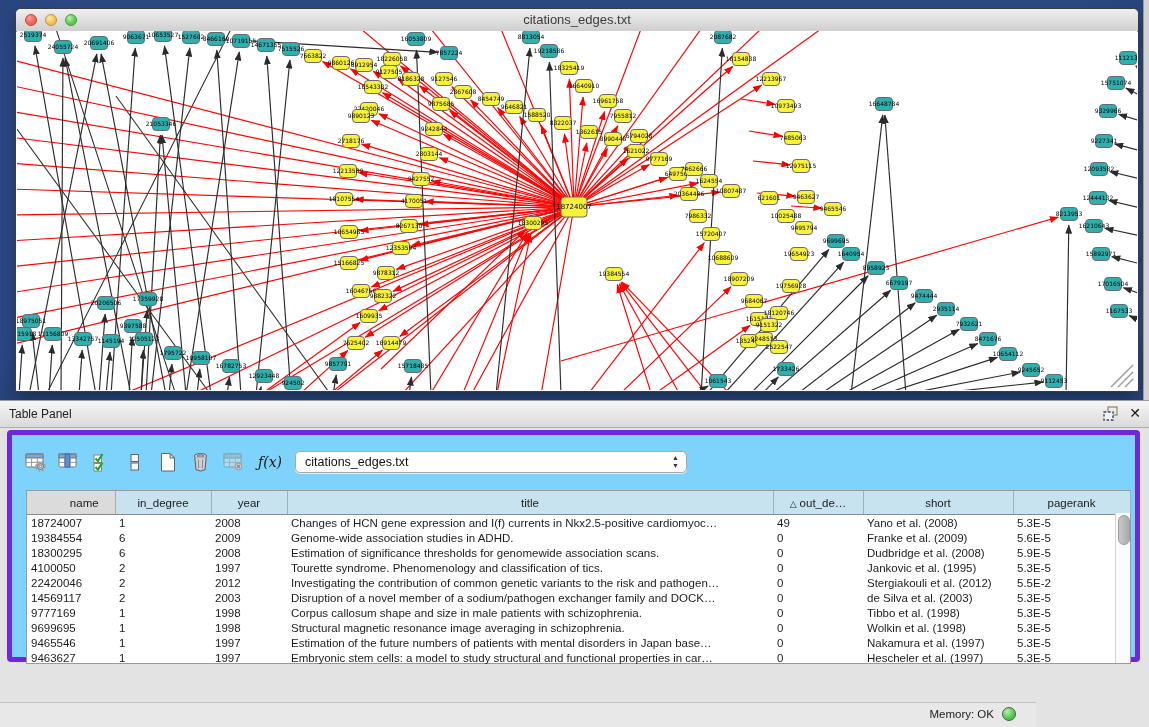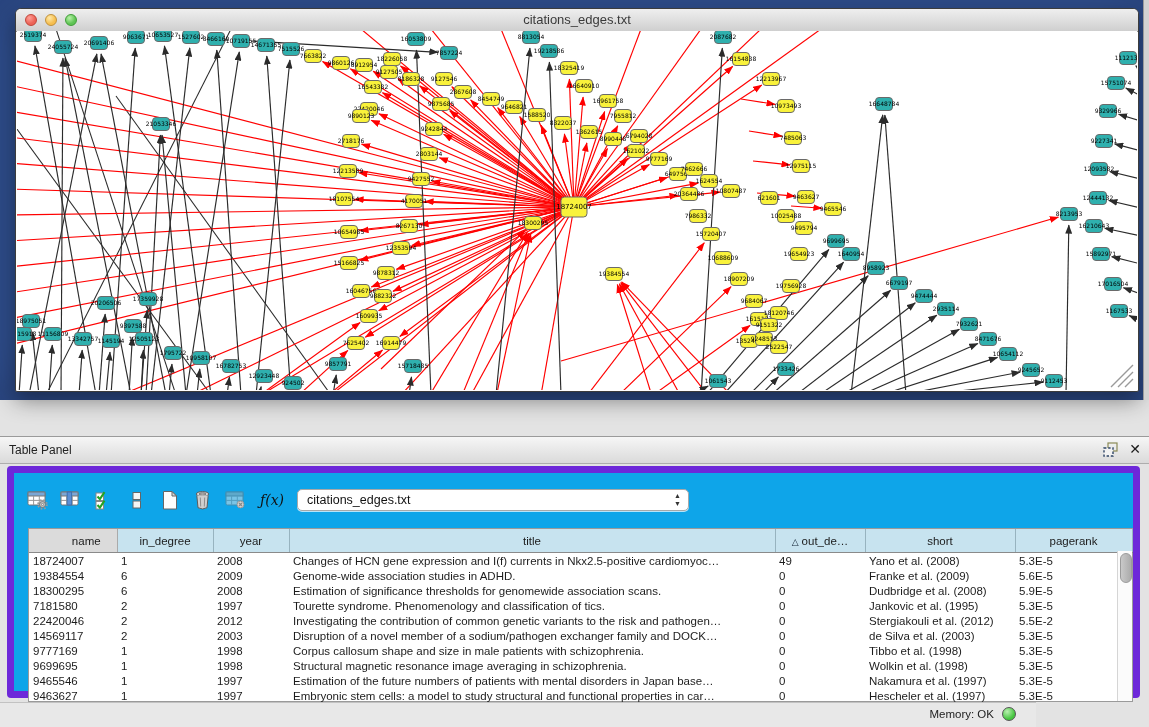--- a/index.html
+++ b/index.html
@@ -24,31 +24,31 @@
   .light{width:12px;height:12px;border-radius:50%;box-sizing:border-box;}
   .light.red{background:radial-gradient(circle at 35% 30%,#ff9f97,#EC6357 60%);border:1px solid #C14439;}
   .light.yellow{background:radial-gradient(circle at 35% 30%,#ffe9a8,#F6BE4F 60%);border:1px solid #C1913A;}
   .light.green{background:radial-gradient(circle at 35% 30%,#b8f2a8,#5FC454 60%);border:1px solid #3F9E38;}
   .win-title{position:absolute;left:0;right:0;top:3px;text-align:center;
              font-size:13px;color:#3a3a3a;}
   .win-content{position:absolute;left:1px;right:1px;top:22px;bottom:1px;background:#fff;overflow:hidden;}
   .net-svg{position:absolute;left:0;top:0;}
 
   
-  .table-panel{position:absolute;left:0;top:400px;width:1149px;height:215px;background:#E3E3E3;margin-top:36px;}
+  .table-panel{position:absolute;left:0;top:400px;width:1149px;height:215px;background:#E3E3E3;}
   .panel-header{position:absolute;left:0;top:0;right:0;height:26px;
                 background:linear-gradient(#F6F6F6,#DADADA);
                 border-top:1px solid #9a9a9a;border-bottom:1px solid #ADADAD;}
   .panel-title{position:absolute;left:9px;top:6px;font-size:12px;color:#222;}
   .panel-header-icons{position:absolute;right:8px;top:4px;display:flex;gap:10px;align-items:center;}
   .float-btn{width:17px;height:17px;cursor:pointer;}
   .close-btn{font-size:14px;font-weight:bold;color:#1a1a1a;cursor:pointer;line-height:17px;}
 
   .panel-body{position:absolute;left:7px;top:30px;width:1133px;height:232px;
-              border:7px solid #6d28d9;border-radius:4px;background:#0ea5e9;box-sizing:border-box;}
+              border:5px solid #6d28d9;border-radius:4px;background:#7dd3fc;box-sizing:border-box;}
   .toolbar{position:absolute;left:0;top:0;right:0;height:54px;display:flex;align-items:center;
            padding-left:13px;gap:11px;}
   .tb-icon{width:22px;height:22px;display:inline-block;cursor:pointer;}
   .fx-label{font-family:"DejaVu Serif","Liberation Serif",serif;font-style:italic;
             font-size:14px;color:#111;cursor:pointer;padding:0 2px;}
   .combo{width:392px;height:22px;background:#fff;border:1px solid #A8A8A8;border-radius:5px;
          position:relative;display:flex;align-items:center;padding-left:9px;box-sizing:border-box;
          font-size:12.5px;color:#111;cursor:pointer;box-shadow:0 1px 0 rgba(255,255,255,.7);}
   .combo .spin{position:absolute;right:7px;top:2px;font-size:7px;line-height:8px;color:#333;text-align:center;}
 
@@ -907,21 +907,21 @@
             <tr>
               <td>18300295</td>
               <td>6</td>
               <td>2008</td>
               <td>Estimation of significance thresholds for genomewide association scans.</td>
               <td>0</td>
               <td>Dudbridge et al. (2008)</td>
               <td>5.9E-5</td>
             </tr>
             <tr>
-              <td>7181580</td>
+              <td>4100050</td>
               <td>2</td>
               <td>1997</td>
               <td>Tourette syndrome. Phenomenology and classification of tics.</td>
               <td>0</td>
               <td>Jankovic et al. (1995)</td>
               <td>5.3E-5</td>
             </tr>
             <tr>
               <td>22420046</td>
               <td>2</td>

